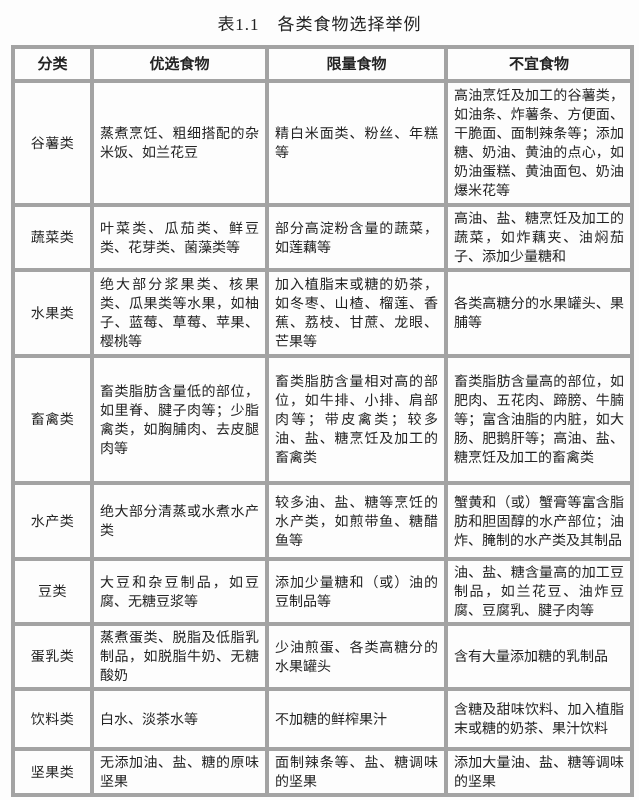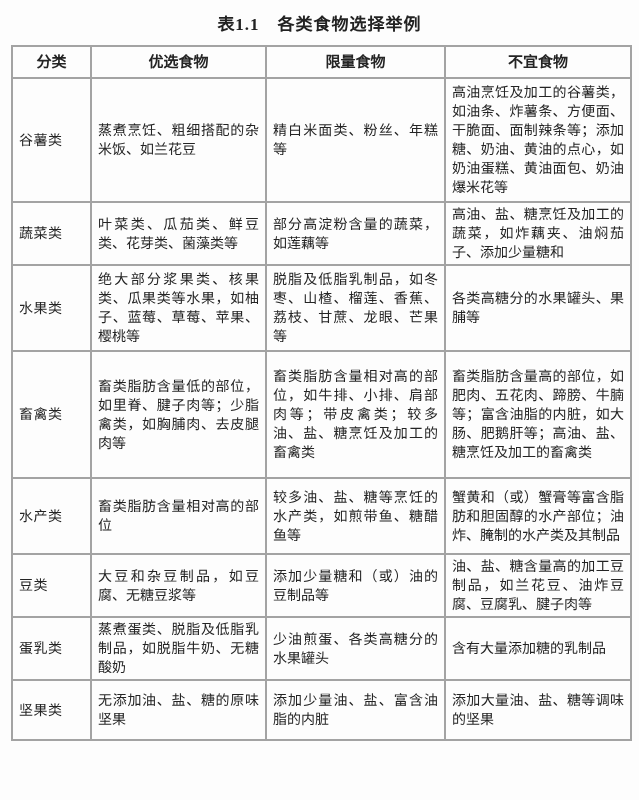--- a/index.html
+++ b/index.html
@@ -16,51 +16,52 @@
     background: #fdfdfd;
     overflow: hidden;
   }
   .caption {
     position: absolute;
     top: 10px;
     left: 0;
     width: 100%;
     text-align: center;
     font-size: 17px;
-    font-weight: bold;
+    font-weight: normal;
     letter-spacing: 1px;
     color: #222;
   }
   table.food-table {
     position: absolute;
     top: 45px;
     left: 11px;
     width: 619px;
     border-collapse: collapse;
     table-layout: fixed;
     background: #fdfdfd;
   }
   table.food-table th,
   table.food-table td {
-    border: 2px solid #a3a3a3;
+    border: 4px solid #a3a3a3;
     font-size: 14px;
     line-height: 19px;
     vertical-align: middle;
     padding: 2px 6px;
     color: #242424;
     overflow: hidden;
   }
   table.food-table th {
     font-weight: bold;
     text-align: center;
     font-size: 15px;
     height: 26px;
     padding: 2px 2px;
   }
   td.cat-cell {
+    text-align: center;
     letter-spacing: 0.5px;
   }
   td.text-cell {
     text-align: justify;
     text-align-last: left;
     text-justify: inter-character;
   }
   
   tbody tr:nth-child(1) { height: 124px; }
   tbody tr:nth-child(2) { height: 55px; }
@@ -103,49 +104,55 @@
         </tr>
         <tr>
           <td class="cat-cell">蔬菜类</td>
           <td class="text-cell">叶菜类、瓜茄类、鲜豆类、花芽类、菌藻类等</td>
           <td class="text-cell">部分高淀粉含量的蔬菜，如莲藕等</td>
           <td class="text-cell">高油、盐、糖烹饪及加工的蔬菜，如炸藕夹、油焖茄子、添加少量糖和</td>
         </tr>
         <tr>
           <td class="cat-cell">水果类</td>
           <td class="text-cell">绝大部分浆果类、核果类、瓜果类等水果，如柚子、蓝莓、草莓、苹果、樱桃等</td>
-          <td class="text-cell">脱脂及低脂乳制品，如冬枣、山楂、榴莲、香蕉、荔枝、甘蔗、龙眼、芒果等</td>
+          <td class="text-cell">加入植脂末或糖的奶茶，如冬枣、山楂、榴莲、香蕉、荔枝、甘蔗、龙眼、芒果等</td>
           <td class="text-cell">各类高糖分的水果罐头、果脯等</td>
         </tr>
         <tr>
           <td class="cat-cell">畜禽类</td>
           <td class="text-cell">畜类脂肪含量低的部位，如里脊、腱子肉等；少脂禽类，如胸脯肉、去皮腿肉等</td>
           <td class="text-cell">畜类脂肪含量相对高的部位，如牛排、小排、肩部肉等；带皮禽类；较多油、盐、糖烹饪及加工的畜禽类</td>
           <td class="text-cell">畜类脂肪含量高的部位，如肥肉、五花肉、蹄膀、牛腩等；富含油脂的内脏，如大肠、肥鹅肝等；高油、盐、糖烹饪及加工的畜禽类</td>
         </tr>
         <tr>
           <td class="cat-cell">水产类</td>
-          <td class="text-cell">畜类脂肪含量相对高的部位</td>
+          <td class="text-cell">绝大部分清蒸或水煮水产类</td>
           <td class="text-cell">较多油、盐、糖等烹饪的水产类，如煎带鱼、糖醋鱼等</td>
           <td class="text-cell">蟹黄和（或）蟹膏等富含脂肪和胆固醇的水产部位；油炸、腌制的水产类及其制品</td>
         </tr>
         <tr>
           <td class="cat-cell">豆类</td>
           <td class="text-cell">大豆和杂豆制品，如豆腐、无糖豆浆等</td>
           <td class="text-cell">添加少量糖和（或）油的豆制品等</td>
           <td class="text-cell">油、盐、糖含量高的加工豆制品，如兰花豆、油炸豆腐、豆腐乳、腱子肉等</td>
         </tr>
         <tr>
           <td class="cat-cell">蛋乳类</td>
           <td class="text-cell">蒸煮蛋类、脱脂及低脂乳制品，如脱脂牛奶、无糖酸奶</td>
           <td class="text-cell">少油煎蛋、各类高糖分的水果罐头</td>
           <td class="text-cell">含有大量添加糖的乳制品</td>
         </tr>
         <tr>
+          <td class="cat-cell">饮料类</td>
+          <td class="text-cell">白水、淡茶水等</td>
+          <td class="text-cell">不加糖的鲜榨果汁</td>
+          <td class="text-cell">含糖及甜味饮料、加入植脂末或糖的奶茶、果汁饮料</td>
+        </tr>
+        <tr>
           <td class="cat-cell">坚果类</td>
           <td class="text-cell">无添加油、盐、糖的原味坚果</td>
-          <td class="text-cell">添加少量油、盐、富含油脂的内脏</td>
+          <td class="text-cell">面制辣条等、盐、糖调味的坚果</td>
           <td class="text-cell">添加大量油、盐、糖等调味的坚果</td>
         </tr>
       </tbody>
   </table>
 
 </div>
 
 </body></html>

